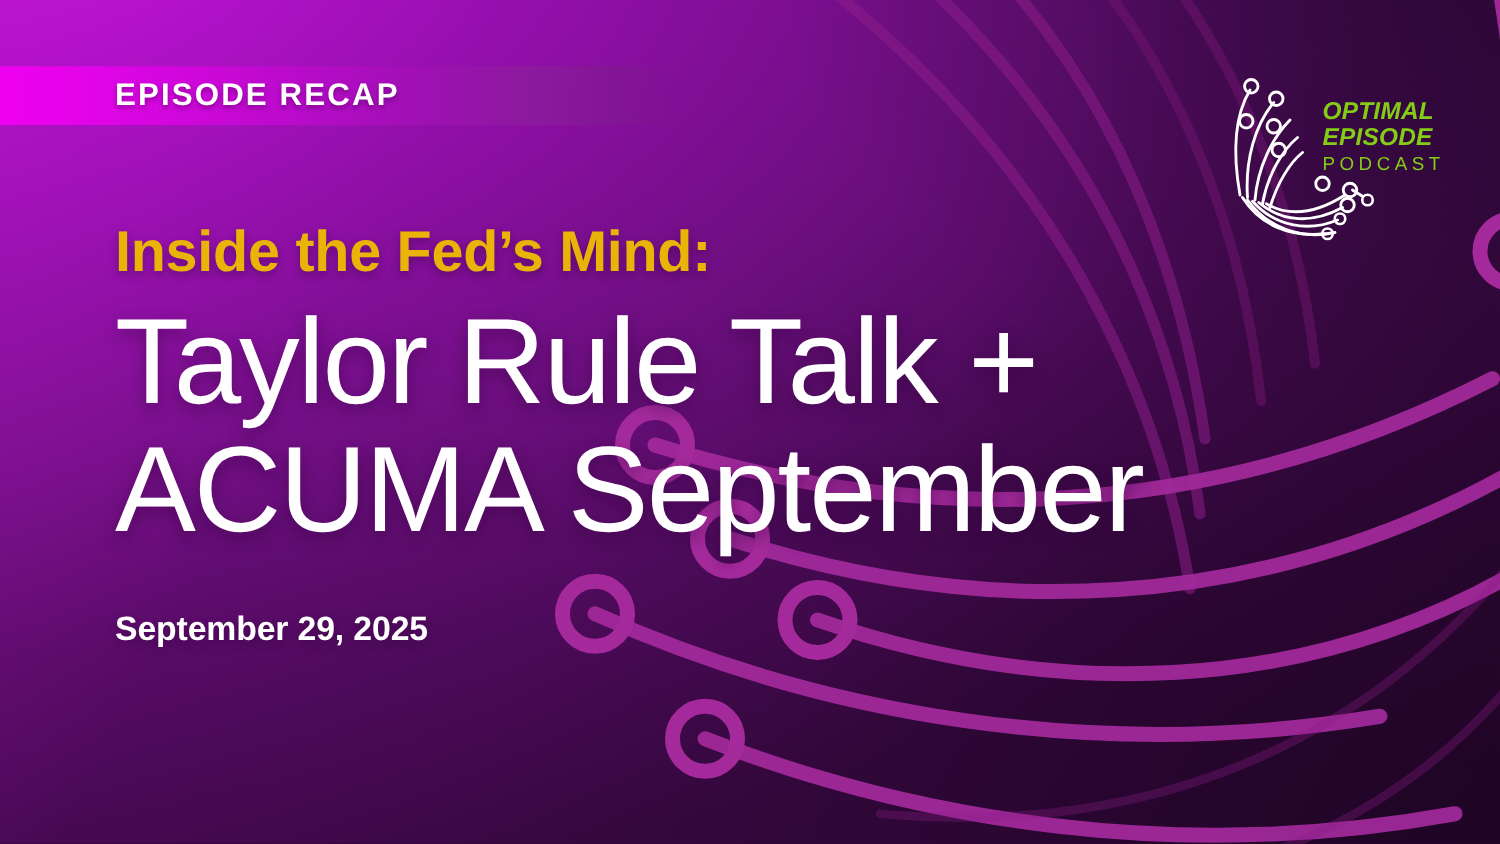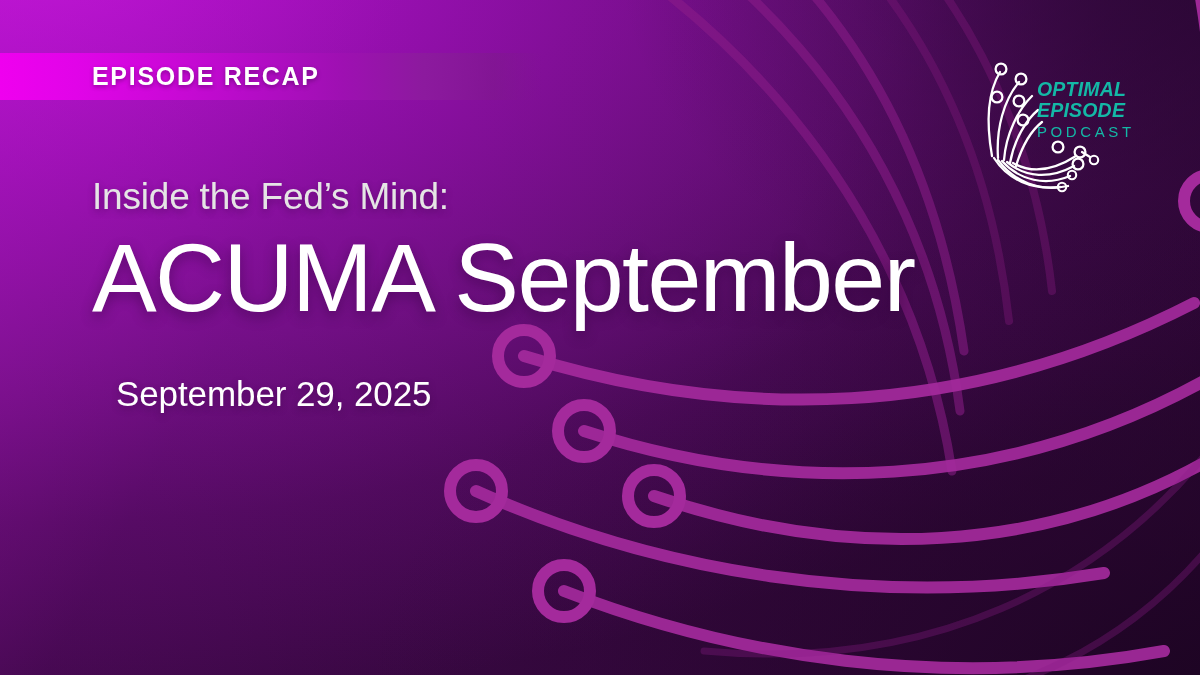--- a/index.html
+++ b/index.html
@@ -79,60 +79,59 @@
   }
 
   
   .text-block {
     position:absolute;
     left:92px; top:176px;
     z-index:6;
     width:900px;
   }
   .eyebrow {
-    color:#e5e5e5;
-    font-size:37px;
-    font-weight:normal;
+    color:#eab308;
+    font-size:46px;
+    font-weight:bold;
     letter-spacing:-0.2px;
     line-height:1.12;
     text-shadow:0 3px 7px rgba(50,0,60,0.42);
     margin-bottom:9px;
   }
   .headline {
     color:#ffffff;
     font-size:97px;
     font-weight:300;
     line-height:1.07;
     letter-spacing:-1.6px;
     text-shadow:0 5px 13px rgba(48,0,58,0.48);
   }
   .headline .hl-line { display:block; white-space:nowrap; }
   .date {
     color:#ffffff;
-    font-size:35px;
-    font-weight:normal;
+    font-size:27px;
+    font-weight:bold;
     letter-spacing:-0.1px;
     margin-top:44px;
     text-shadow:0 3px 7px rgba(50,0,60,0.42);
-    margin-left:24px;
   }
 
   
   .brand {
     position:absolute;
     right:58px; top:48px;
     width:168px; height:150px;
     z-index:7;
     display:block;
   }
   .brand svg { width:100%; height:100%; display:block; overflow:visible; }
   .brand-wordmark {
     position:absolute;
-    left:63px; top:31px;
-    color:#14b8a6;
+    left:84px; top:31px;
+    color:#84cc16;
     line-height:1;
     pointer-events:none;
   }
   .wm-1, .wm-2 {
     display:block;
     font-size:19.5px;
     font-weight:bold;
     font-style:italic;
     letter-spacing:0.2px;
     line-height:1.08;
@@ -210,20 +209,21 @@
   </div>
 
   <div class="recap-banner">
     <span class="recap-label">EPISODE RECAP</span>
   </div>
 
   <div class="text-block">
     <div class="eyebrow">Inside the Fed’s Mind:</div>
 
     <div class="headline">
+      <span class="hl-line">Taylor Rule Talk +</span>
       <span class="hl-line">ACUMA September</span>
     </div>
 
     <div class="date">September 29, 2025</div>
   </div>
 
   <div class="brand">
     <svg viewBox="0 0 168 150" xmlns="http://www.w3.org/2000/svg" aria-hidden="true">
       <defs>
         <g id="lg-node">

